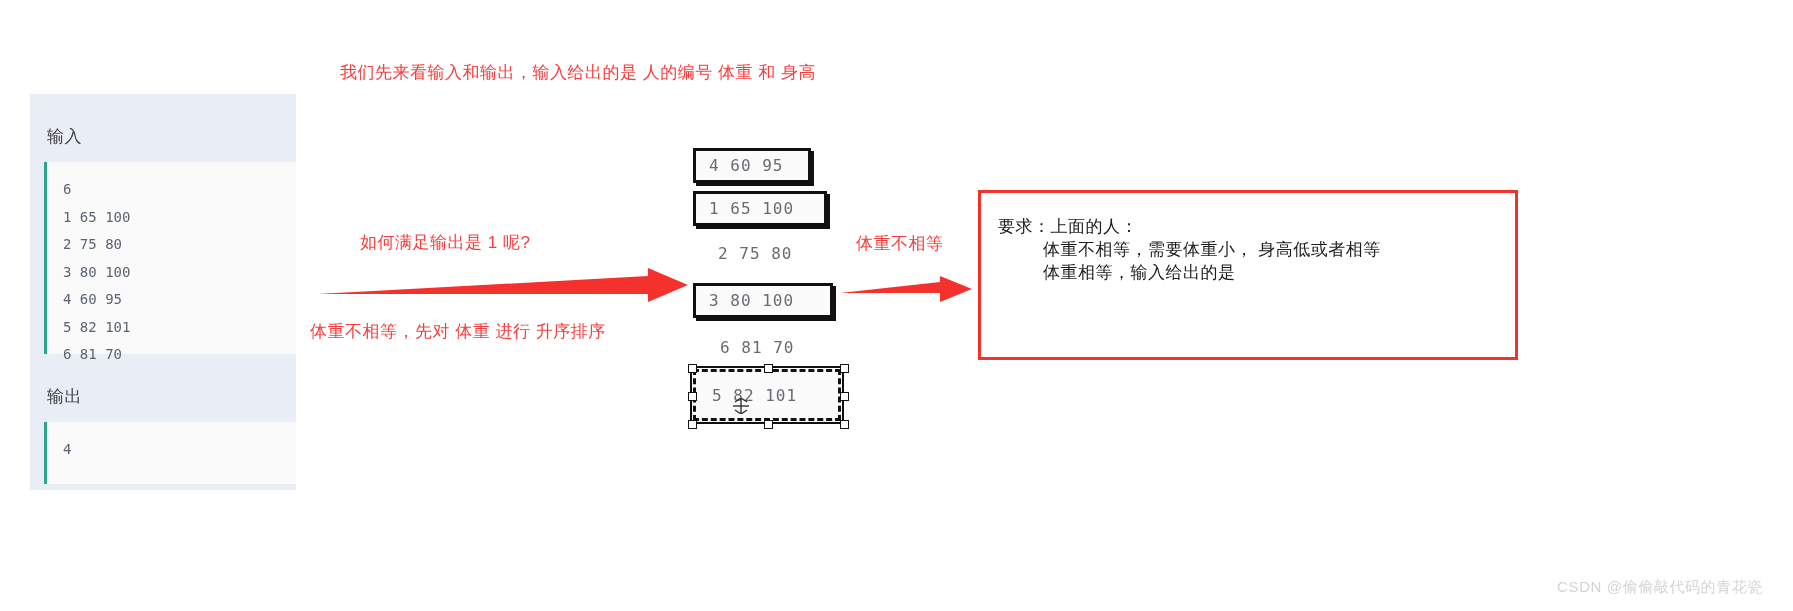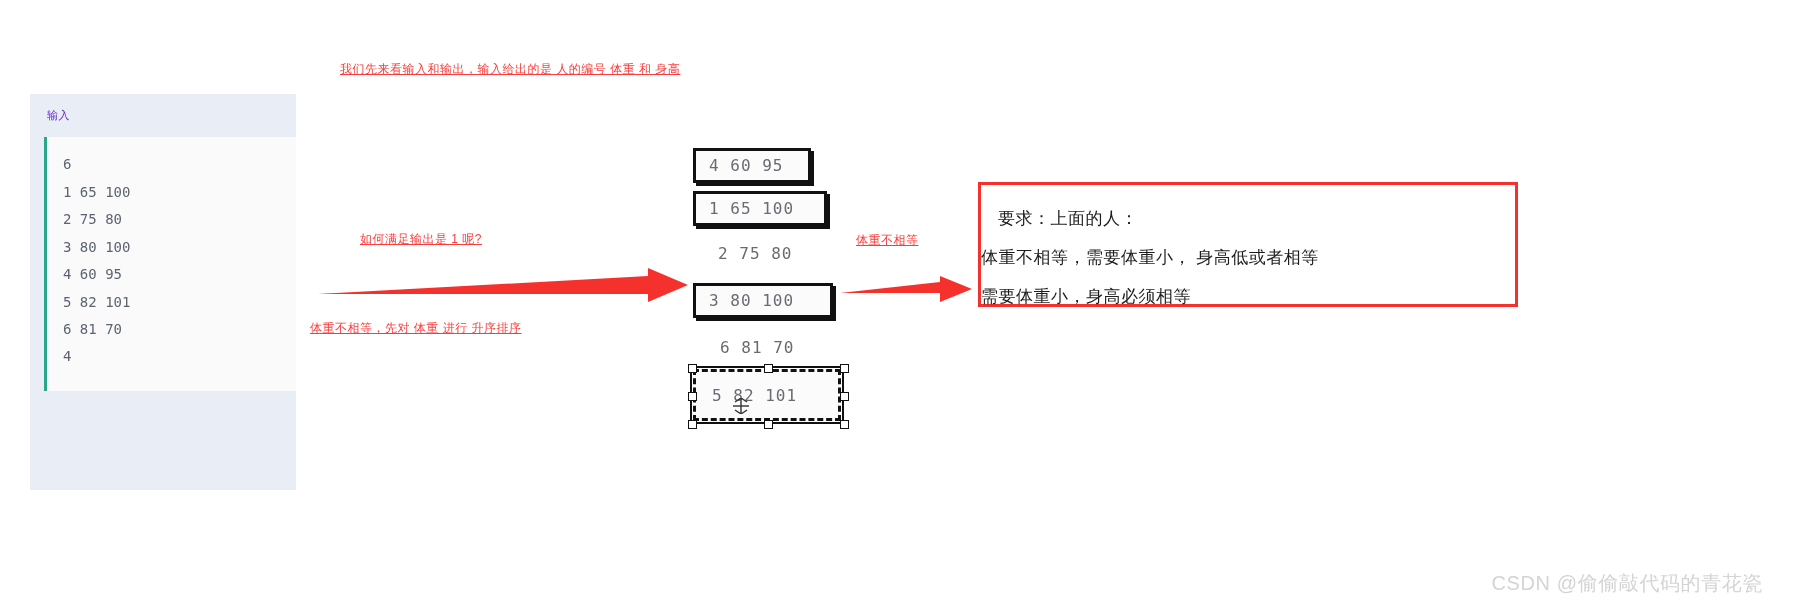--- a/index.html
+++ b/index.html
@@ -19,47 +19,46 @@
   #io-panel {
     position: absolute;
     left: 30px;
     top: 94px;
     width: 266px;
     height: 396px;
     background: #e9edf6;
     box-sizing: border-box;
   }
   .io-section-title {
-    font-size: 11px;
-    color: #6d28d9;
-    padding: 14px 0 14px 17px;
+    font-size: 17px;
+    color: #404040;
+    padding: 31px 0 14px 17px;
     letter-spacing: .5px;
   }
   .io-code {
     background: #fafafa;
     border-left: 3px solid #2ca58d;
     margin: 0 0 0 14px;
     padding: 14px 0 14px 16px;
     font-family: "DejaVu Sans Mono", "Liberation Mono", monospace;
     font-size: 14px;
     color: #5b6470;
     line-height: 27.5px;
   }
   .io-code div { white-space: pre; }
   #io-input-code { height: 192px; box-sizing: border-box; }
   #io-output-code { height: 62px; box-sizing: border-box; }
 
   
   .red-note {
     position: absolute;
     color: #fa3c3c;
-    font-size: 12px;
+    font-size: 17px;
     white-space: nowrap;
     letter-spacing: .5px;
-    text-decoration: underline;
   }
   #note-top   { left: 340px; top: 61px; }
   #note-how   { left: 360px; top: 231px; }
   #note-sort  { left: 310px; top: 320px; }
   #note-cond  { left: 856px; top: 232px; }
 
   
   .arrow-svg { position: absolute; overflow: visible; }
   #arrow-big   { left: 318px; top: 268px; }
   #arrow-small { left: 840px; top: 275px; }
@@ -120,64 +119,65 @@
     left: 731px;
     top: 398px;
     width: 20px;
     height: 16px;
   }
 
   
   #req-box {
     position: absolute;
     left: 978px;
-    top: 182px;
+    top: 190px;
     width: 540px;
-    height: 125px;
+    height: 170px;
     border: 3px solid #f5312e;
     box-sizing: border-box;
     background: #ffffff;
   }
   #req-title {
     font-size: 17px;
     color: #1c1c1c;
     padding: 22px 0 0 17px;
     letter-spacing: .5px;
   }
   .req-line {
     font-size: 17px;
     color: #1c1c1c;
-    margin-top: 16px;
+    padding-left: 62px;
     letter-spacing: .5px;
   }
 
   
   #watermark {
     position: absolute;
     right: 30px;
     bottom: 14px;
     color: #d4d4d4;
-    font-size: 20px;
+    font-size: 15px;
     letter-spacing: .6px;
   }
 </style>
 </head>
 <body>
 
 <div id="io-panel">
   <div class="io-section-title">输入</div>
   <div class="io-code" id="io-input-code">
     <div>6</div>
     <div>1 65 100</div>
     <div>2 75 80</div>
     <div>3 80 100</div>
     <div>4 60 95</div>
     <div>5 82 101</div>
     <div>6 81 70</div>
   </div>
+  <div class="io-section-title">输出</div>
   <div class="io-code" id="io-output-code">
     <div>4</div>
   </div>
 </div>
 
 <div class="red-note" id="note-top">我们先来看输入和输出，输入给出的是 人的编号 体重 和 身高</div>
 <div class="red-note" id="note-how">如何满足输出是 1 呢?</div>
 <div class="red-note" id="note-sort">体重不相等，先对 体重 进行 升序排序</div>
 <div class="red-note" id="note-cond">体重不相等</div>
 
@@ -221,16 +221,16 @@
 </div>
 
 <svg id="resize-cursor" viewBox="0 0 20 16">
   <path d="M10 0 L10 16 M4 4 L10 0 L16 4 M4 12 L10 16 L16 12" stroke="#333" stroke-width="1.4" fill="none"></path>
   <path d="M2 8 L18 8" stroke="#333" stroke-width="1.4" fill="none"></path>
 </svg>
 
 <div id="req-box">
   <div id="req-title">要求：上面的人：</div>
   <div class="req-line">体重不相等，需要体重小， 身高低或者相等</div>
-  <div class="req-line">需要体重小，身高必须相等</div>
+  <div class="req-line">体重相等，输入给出的是</div>
 </div>
 
 <div id="watermark">CSDN @偷偷敲代码的青花瓷</div>
 
 </body></html>

